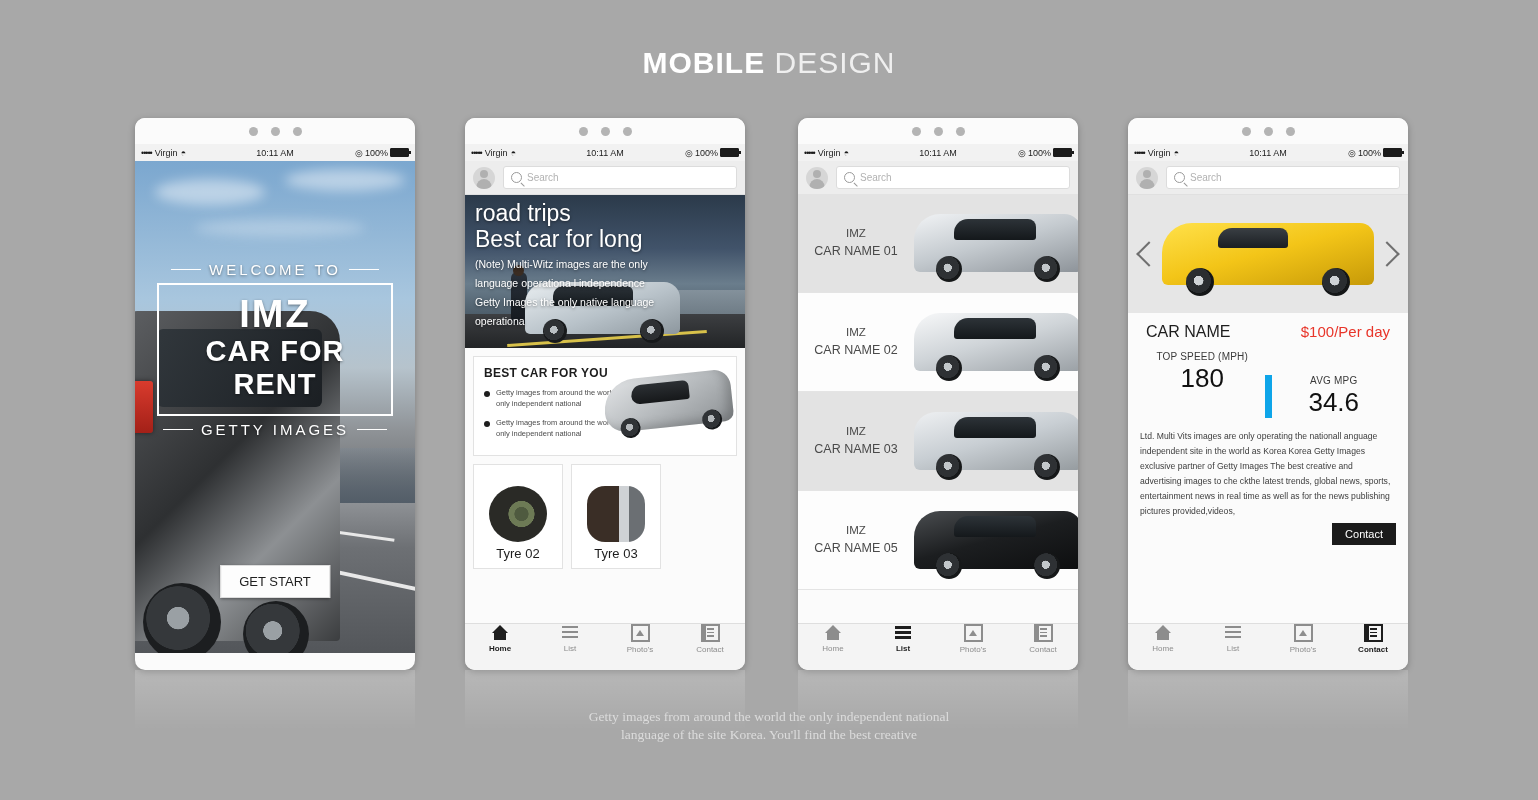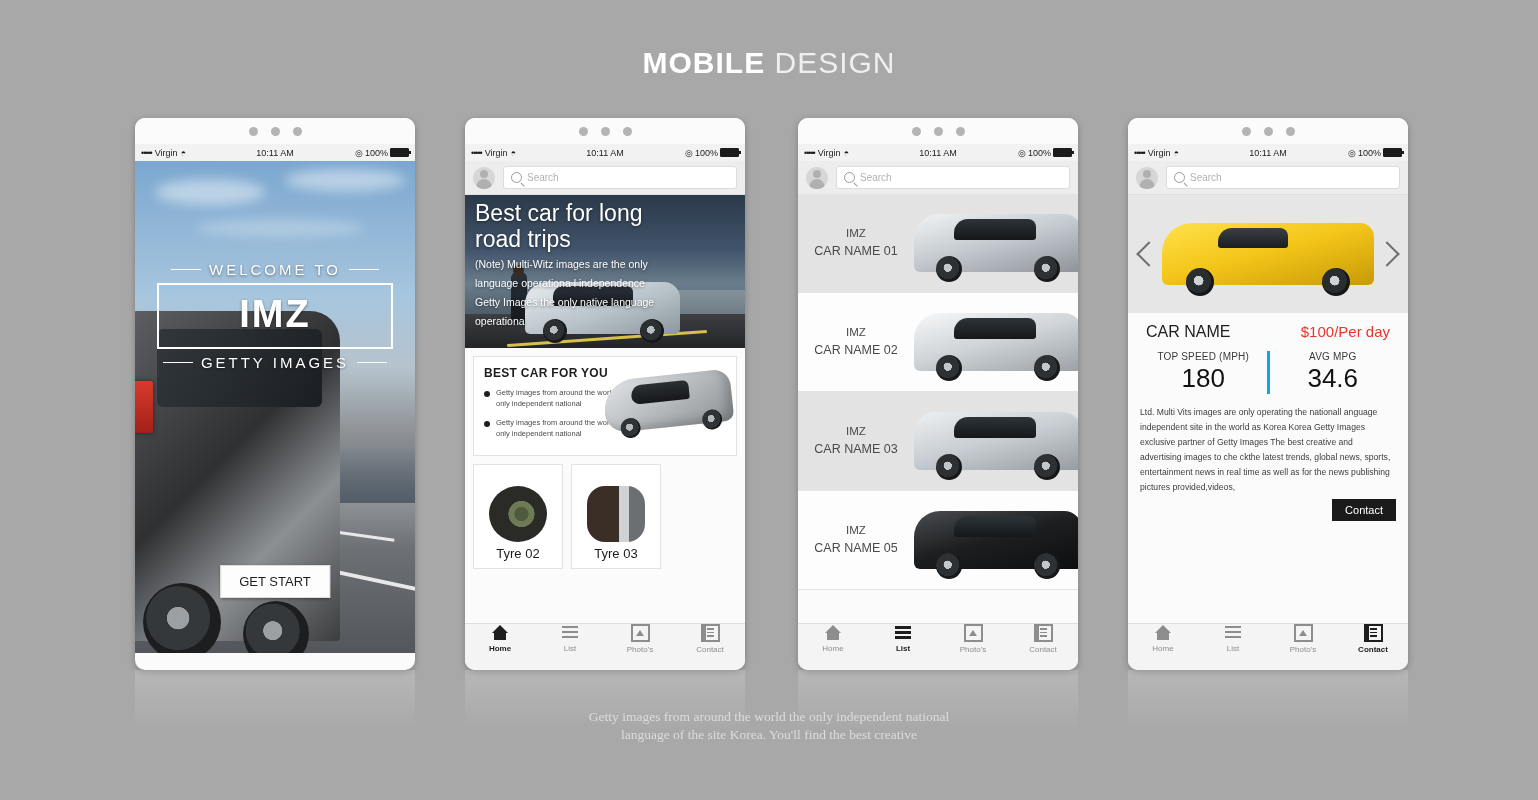--- a/index.html
+++ b/index.html
@@ -257,21 +257,21 @@
     background:linear-gradient(#3a3f44,#1a1e22);border-radius:14px 8px 3px 3px;}
   .yc-w{position:absolute;width:28px;height:28px;border-radius:50%;bottom:-11px;
     background:radial-gradient(circle at 45% 45%,#cfd3d6 0 22%,#2a2d30 23% 56%,#141617 57%);}
 
   .detail{padding:10px 12px 0;}
   .d-row1{display:flex;align-items:baseline;justify-content:space-between;padding:0 6px;}
   .d-name{font-size:16px;color:#1d1d1d;}
   .d-price{font-size:15px;color:#e8352a;}
   .d-specs{display:flex;margin-top:10px;border-bottom:0;}
   .spec{flex:1;text-align:center;}
-  .spec.divider{border-left:3px solid #0ea5e9;}
+  .spec.divider{border-left:7px solid #0ea5e9;margin-top:24px;}
   .spec-l{font-size:10px;color:#3a3a3a;letter-spacing:.2px;}
   .spec-v{font-size:26px;color:#111;margin-top:1px;}
   .d-desc{font-size:8.6px;line-height:1.75;color:#3c3c3c;margin-top:11px;}
   .contact-btn{
     display:inline-block;background:#1b1b1b;color:#fff;font-size:11px;
     padding:5px 13px;float:right;margin-top:4px;
   }
 
   
   .caption{
@@ -324,20 +324,21 @@
     </div>
 
     <div class="welcome-wrap">
       <div class="w-top">
         <span class="rule"></span>
         <span>WELCOME TO</span>
         <span class="rule"></span>
       </div>
       <div class="w-box">
         <div class="w-imz">IMZ</div>
+        <div class="w-cfr">CAR FOR RENT</div>
       </div>
       <div class="w-bottom">
         <span class="rule"></span>
         <span>GETTY IMAGES</span>
         <span class="rule"></span>
       </div>
     </div>
 
     <div class="getstart">GET START</div>
   </div>
@@ -377,22 +378,22 @@
     <div class="h2-road"></div>
     <div class="h2-yellow"></div>
     <div class="h2-person"></div>
     <div class="h2-head"></div>
     <div class="h2-car">
       <div class="h2-carwin"></div>
       <div class="h2-w" style="left:18px;"></div>
       <div class="h2-w" style="right:16px;"></div>
     </div>
     <div class="hero2-text">
+      <div class="h2-title">road trips</div>
       <div class="h2-title">Best car for long</div>
-      <div class="h2-title">road trips</div>
       <div class="h2-note">(Note) Multi-Witz images are the only</div>
       <div class="h2-note">language operationa l independence</div>
       <div class="h2-note">Getty Images the only native language</div>
       <div class="h2-note">operationa</div>
     </div>
   </div>
 
   <div class="card bcfy">
     <div class="bcfy-title">BEST CAR FOR YOU</div>
     <div class="bullets">

